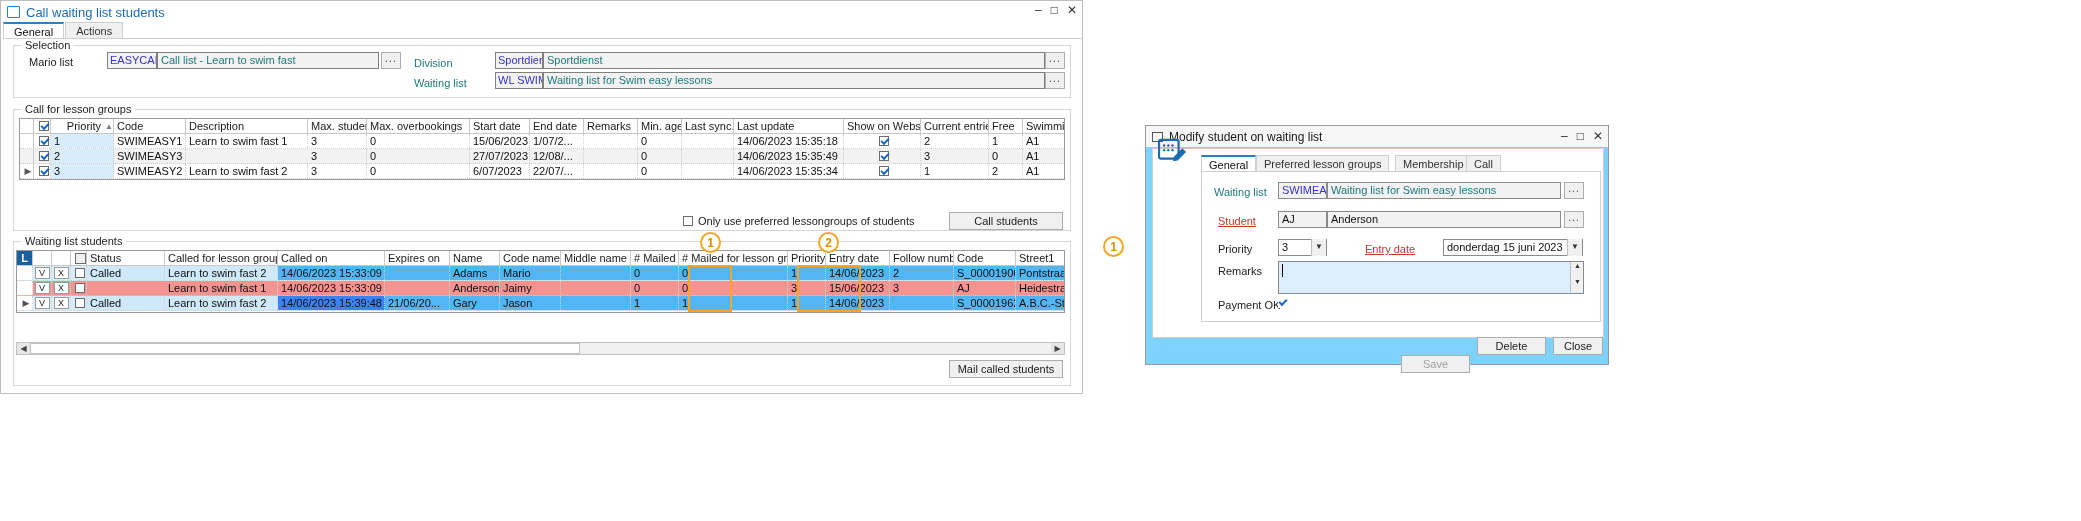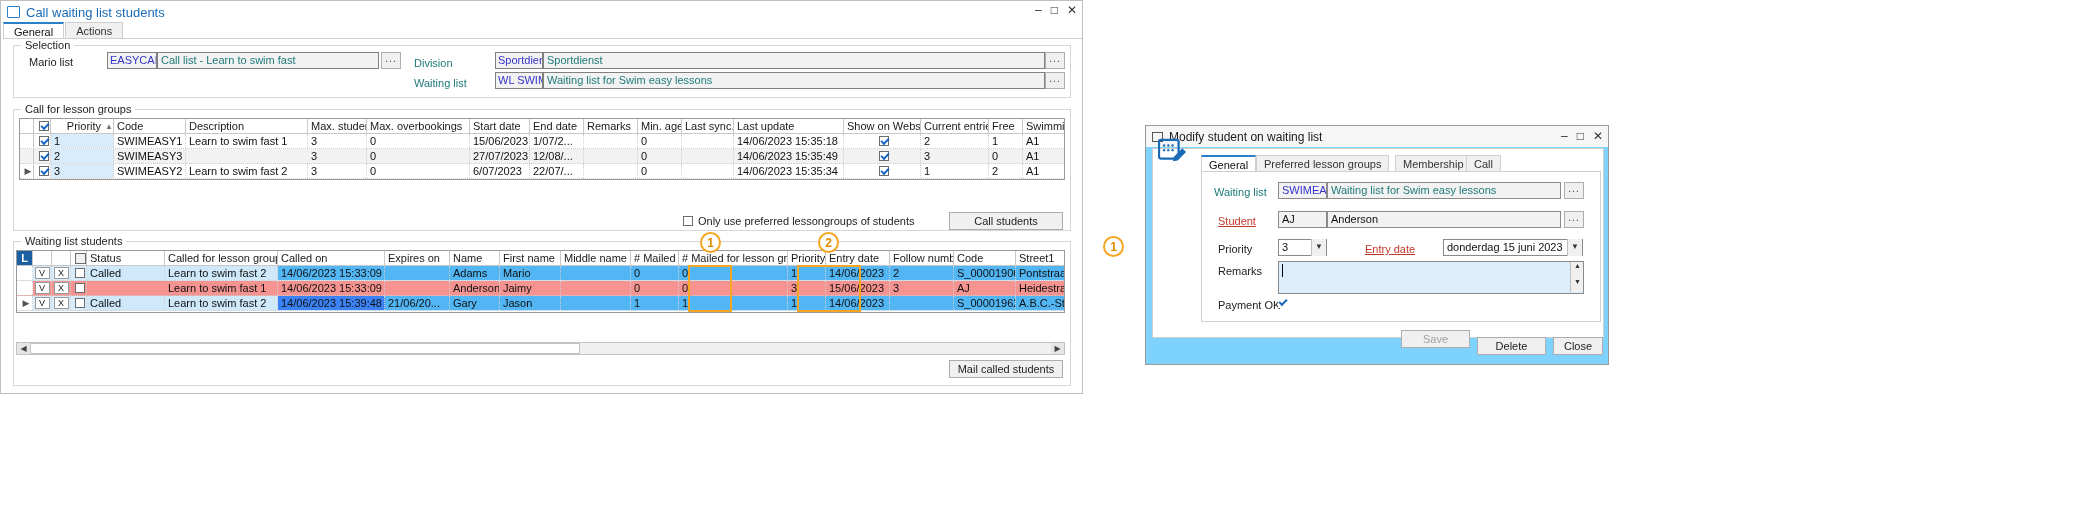--- a/index.html
+++ b/index.html
@@ -322,21 +322,21 @@
           <div class="gh" style="width: 19px;"></div>
           <div class="gh" style="width: 19px;"></div>
           <div class="gh cbcell" style="width: 16px;">
             <span class="cb" style="width: 11px; height: 11px; background: rgb(240, 240, 240);"></span>
           </div>
           <div class="gh" style="width: 78px;">Status</div>
           <div class="gh" style="width: 113px;">Called for lesson group</div>
           <div class="gh" style="width: 107px;">Called on</div>
           <div class="gh" style="width: 65px;">Expires on</div>
           <div class="gh" style="width: 50px;">Name</div>
-          <div class="gh" style="width: 61px;">First name</div>
+          <div class="gh" style="width: 61px;">Code name</div>
           <div class="gh" style="width: 70px;">Middle name</div>
           <div class="gh" style="width: 48px;"># Mailed</div>
           <div class="gh" style="width: 109px;"># Mailed for lesson group</div>
           <div class="gh" style="width: 38px;">Priority</div>
           <div class="gh" style="width: 64px;">Entry date</div>
           <div class="gh" style="width: 64px;">Follow number</div>
           <div class="gh" style="width: 62px;">Code</div>
           <div class="gh" style="width: 70px;">Street1</div>
         </div>
       <div id="wl-body">
@@ -496,20 +496,20 @@
       <span class="spin">
         <div>▲</div>
         <div>▼</div>
       </span>
       <span class="caret" style="left:3px; top:2px; height:13px;"></span>
     </div>
 
     <span class="lbl-dlg" style="left:72px; top:173px; color:#222;">Payment OK</span>
     <span class="cb on" style="position:absolute; left:132px; top:172px; border:none;"></span>
 
-    <div class="btn disabled" style="left:255px; top:204px; width:69px; height:18px; line-height:17px;text-align:center;">Save</div>
+    <div class="btn disabled" style="left:255px; top:229px; width:69px; height:18px; line-height:17px;text-align:center;">Save</div>
     <div class="btn" style="left:331px; top:211px; width:69px; height:18px; line-height:17px;">Delete</div>
     <div class="btn" style="left:407px; top:211px; width:50px; height:18px; line-height:17px;">Close</div>
   </div>
 
   <div class="anno-badge" style="left:1103px; top:236px;">1</div>
 
 </div>
 
 </body></html>

